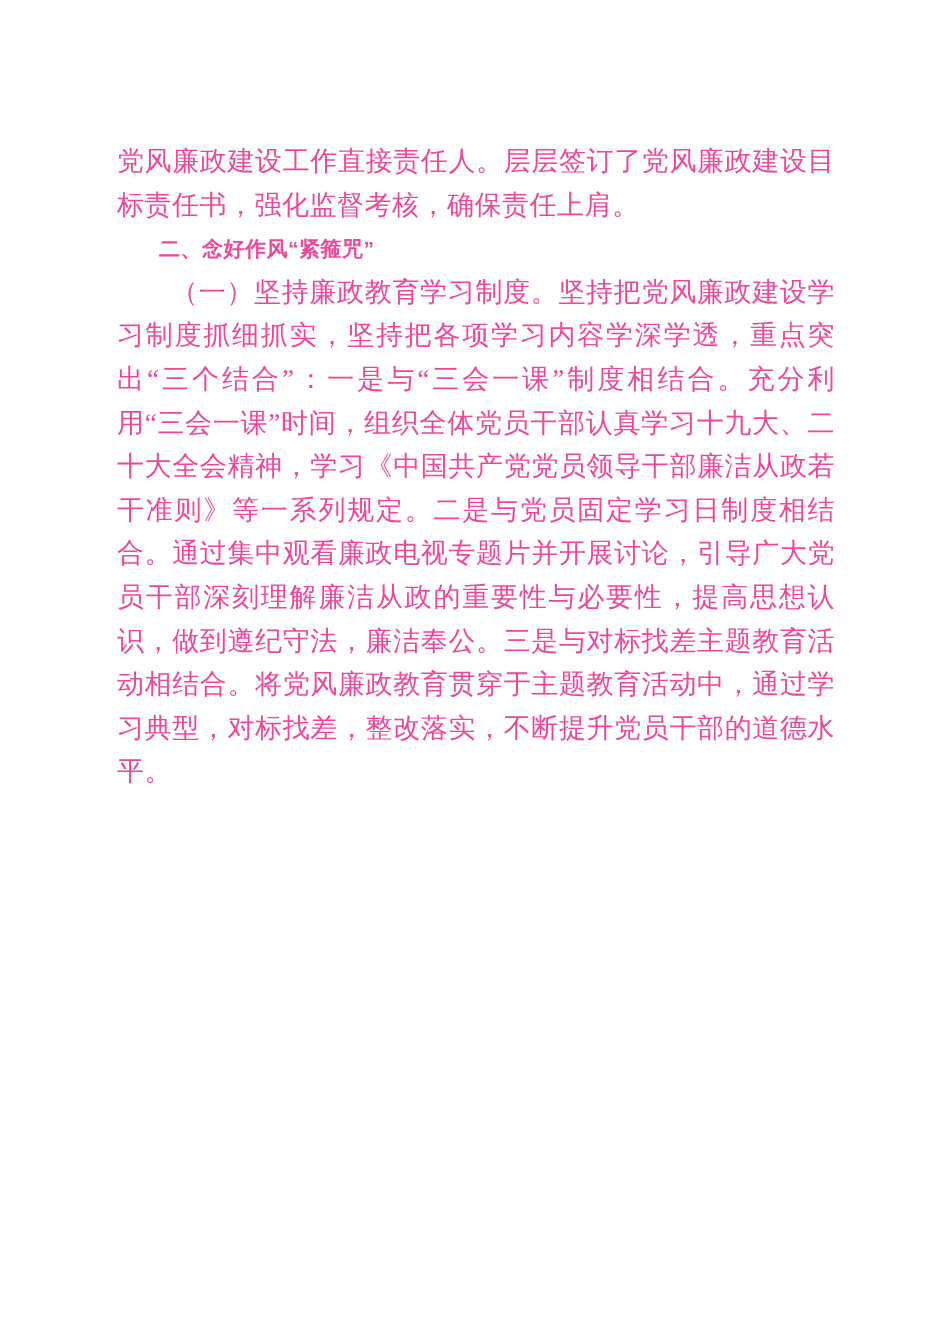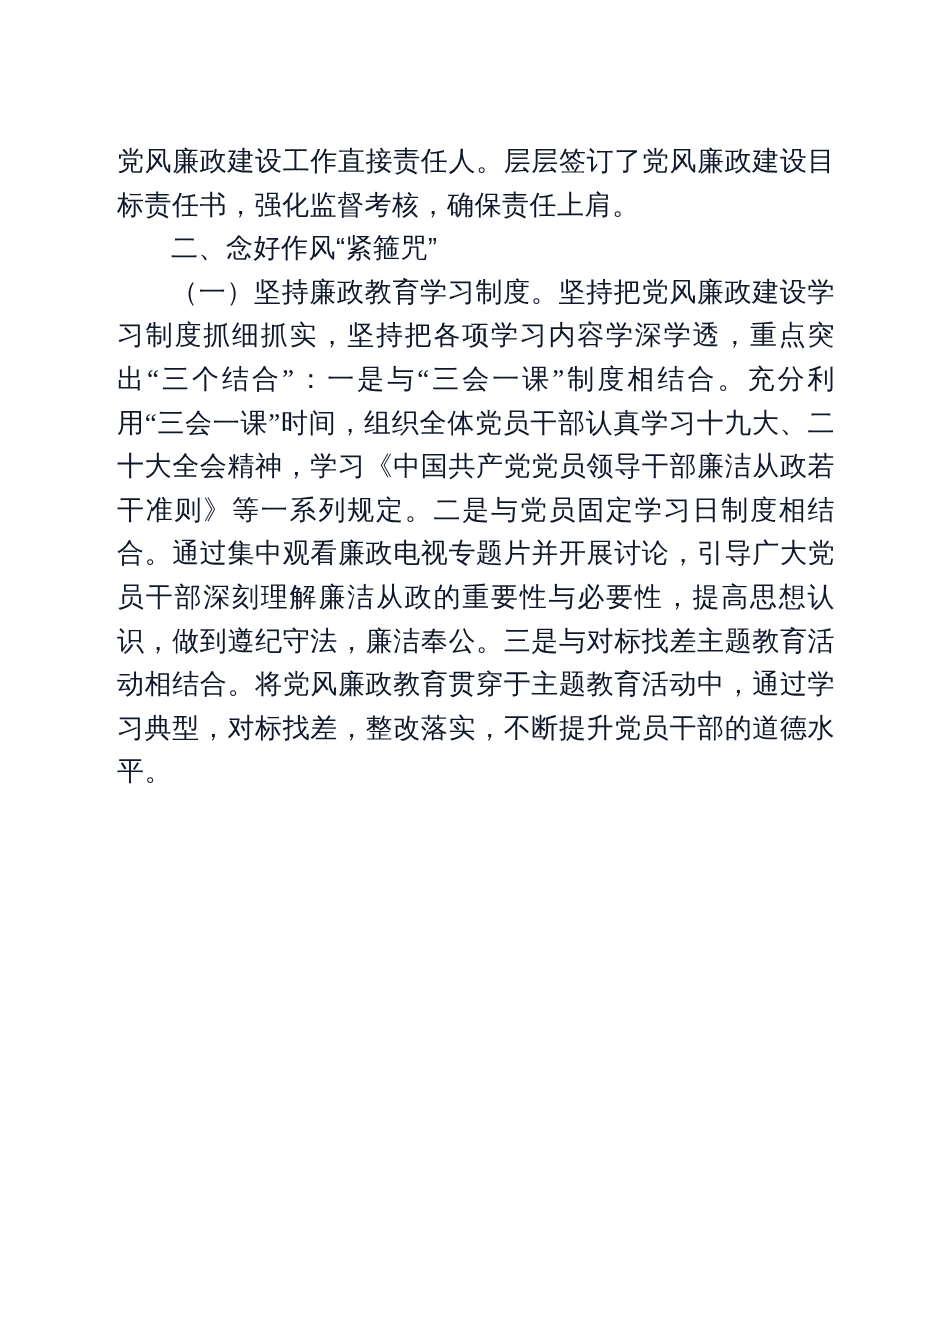--- a/index.html
+++ b/index.html
@@ -32,34 +32,34 @@
     padding: 0;
   }
   .para {
     text-indent: 2em;
   }
   .para.no-indent {
     text-indent: 0;
   }
   .section-heading {
     font-family: "Liberation Sans", "DejaVu Sans", sans-serif;
-    font-weight: normal;
-    font-size: 27px;
+    font-weight: bold;
+    font-size: 21px;
     line-height: 43.6px;
     text-indent: 2em;
   }
   .lead {
     font-weight: normal;
   }
 </style>
 </head>
 <body>
 
 <div class="page" style="background: rgb(255, 255, 255);">
-  <div class="content" style="color: #0f172a;">
+  <div class="content" style="color: #ec4899;">
 
     <p class="para no-indent">党风廉政建设工作直接责任人。层层签订了党风廉政建设目标责任书，强化监督考核，确保责任上肩。</p>
 
     <h2 class="section-heading">二、念好作风“紧箍咒”</h2>
 
     <p class="para"><span class="lead">（一）坚持廉政教育学习制度。</span><span>坚持把党风廉政建设学习制度抓细抓实，坚持把各项学习内容学深学透，重点突出“三个结合”：一是与“三会一课”制度相结合。充分利用“三会一课”时间，组织全体党员干部认真学习十九大、二十大全会精神，学习《中国共产党党员领导干部廉洁从政若干准则》等一系列规定。二是与党员固定学习日制度相结合。通过集中观看廉政电视专题片并开展讨论，引导广大党员干部深刻理解廉洁从政的重要性与必要性，提高思想认识，做到遵纪守法，廉洁奉公。三是与对标找差主题教育活动相结合。将党风廉政教育贯穿于主题教育活动中，通过学习典型，对标找差，整改落实，不断提升党员干部的道德水平。</span></p>
 
 
   </div>
 </div>

